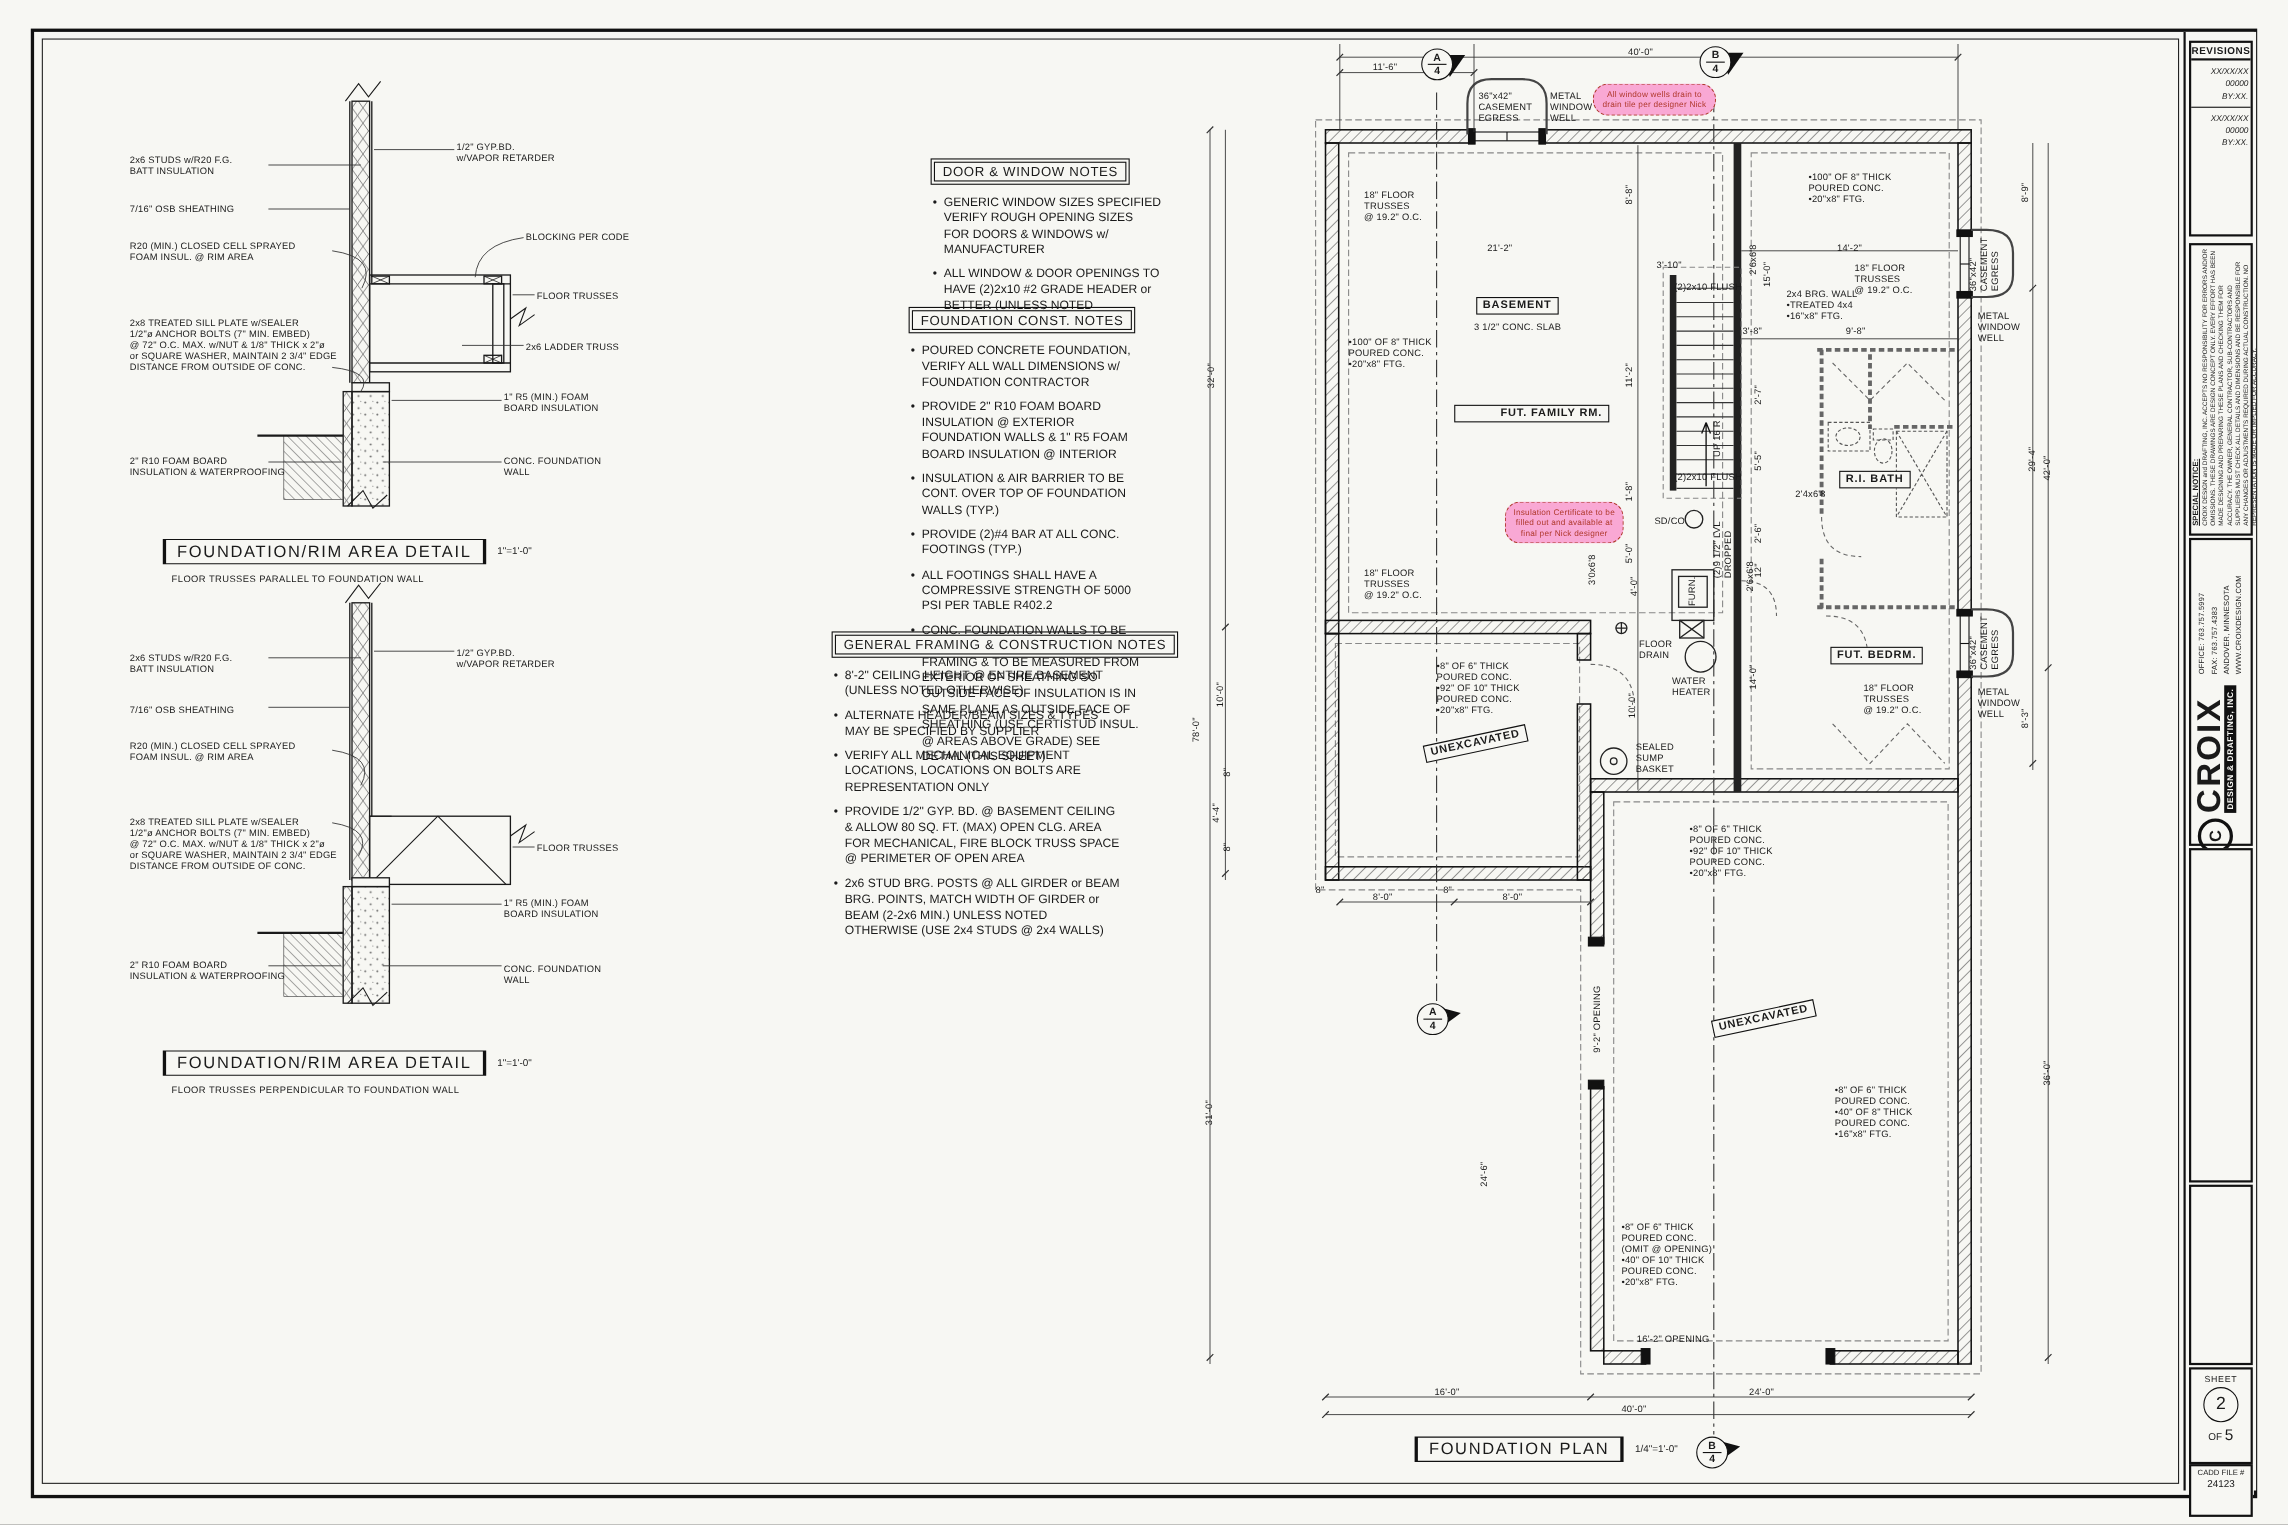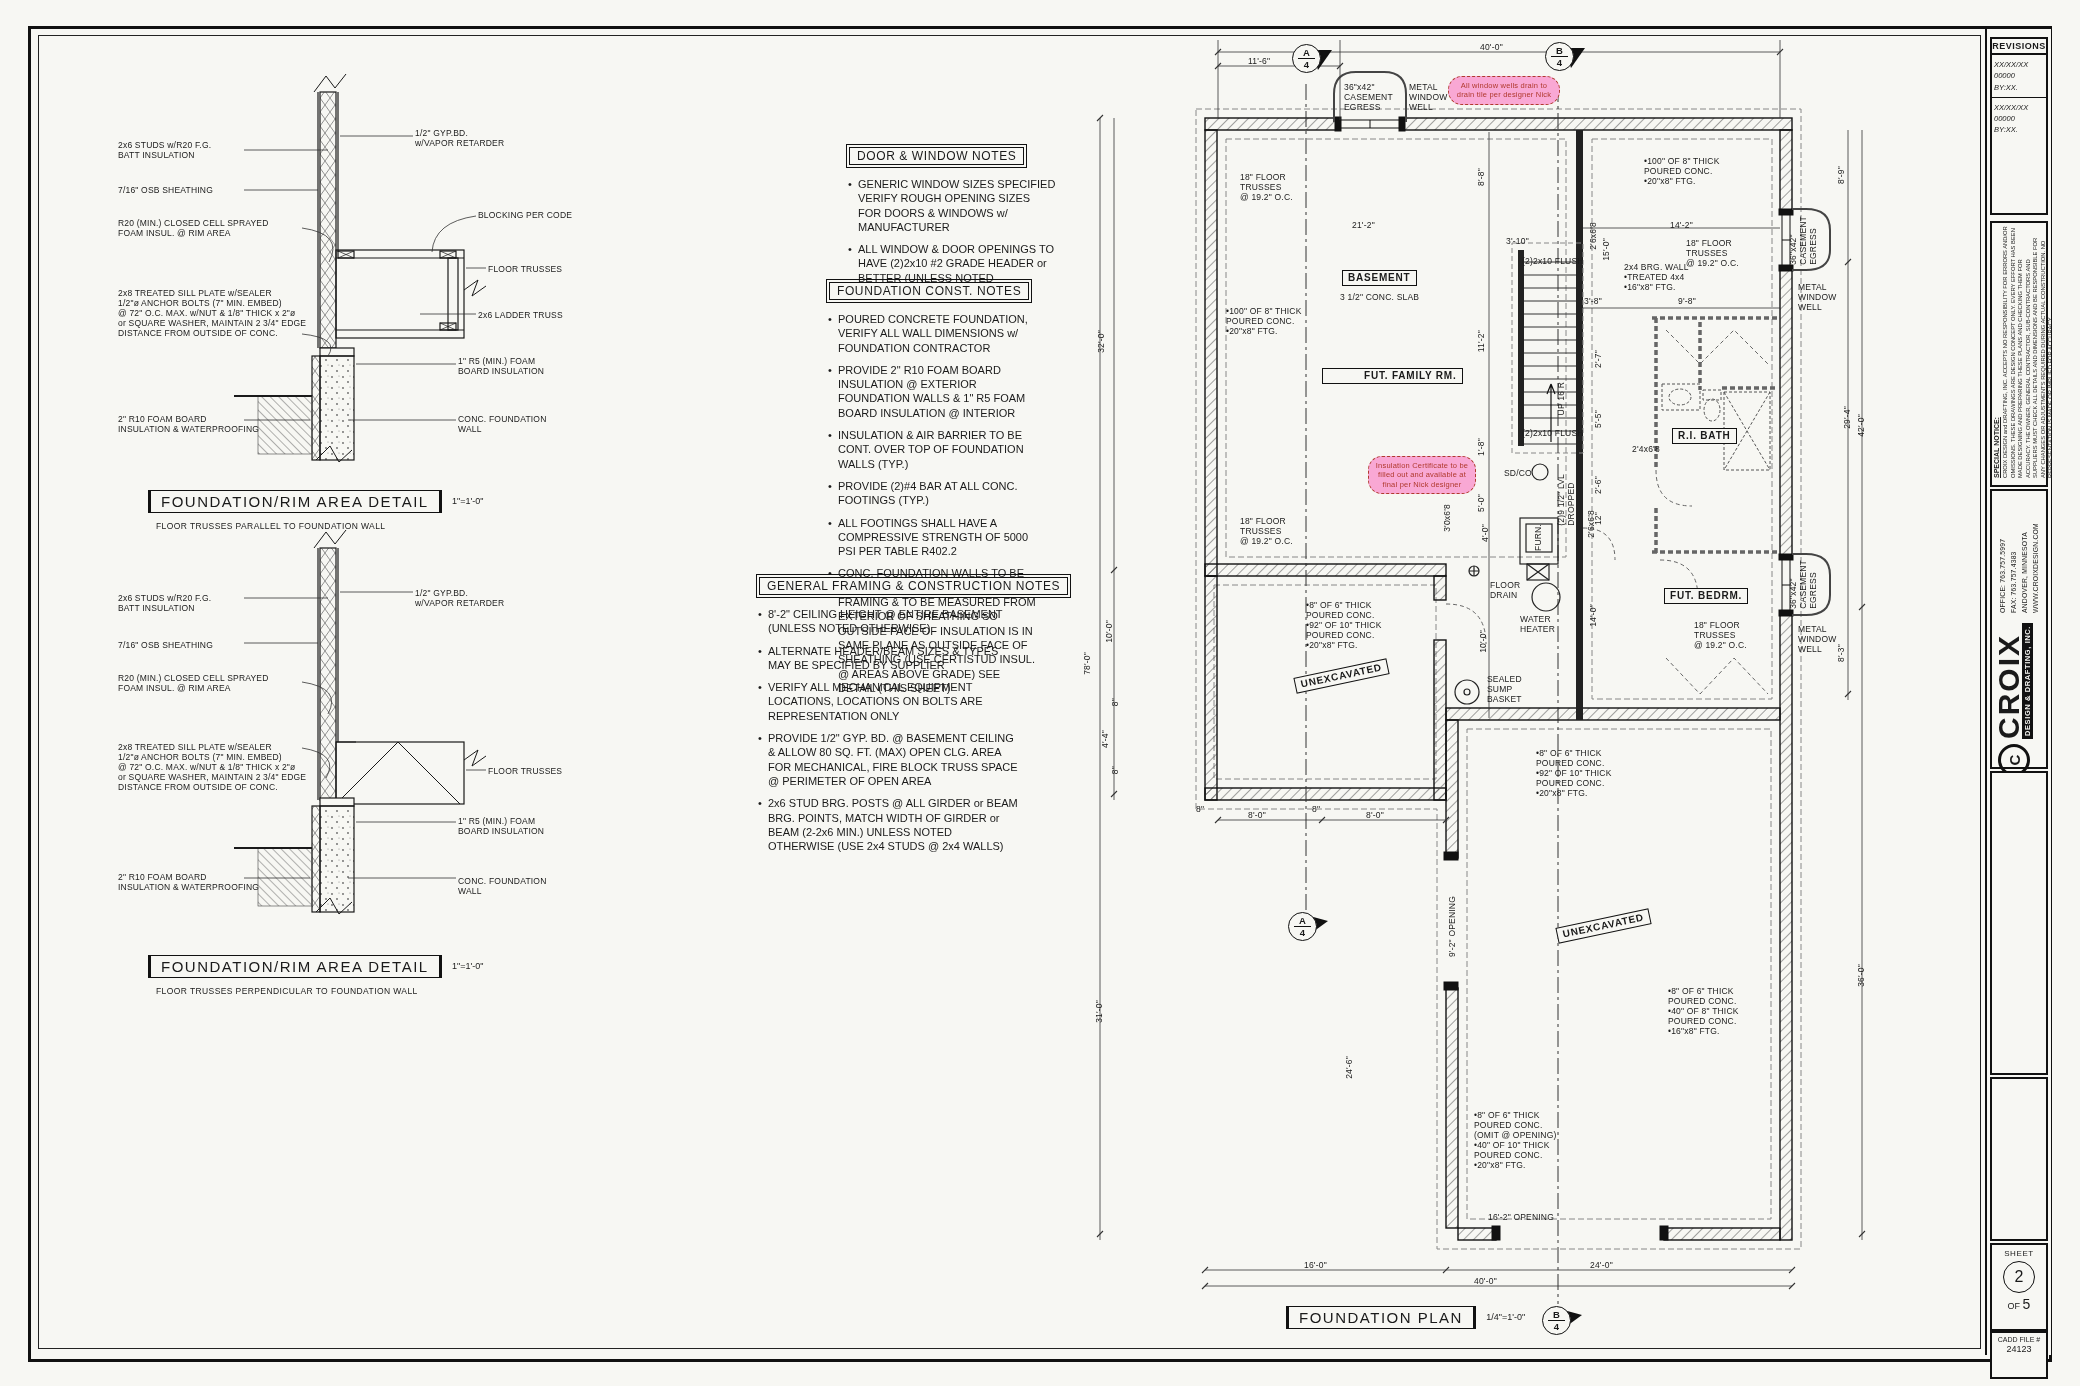--- a/index.html
+++ b/index.html
@@ -29,21 +29,21 @@
   .mk-circ{position:absolute;width:27px;height:27px;border:1.6px solid #111;border-radius:50%;background:#f7f7f3;
            display:flex;flex-direction:column;align-items:center;justify-content:center;z-index:2;}
   .mk-l{font-size:9.5px;font-weight:bold;line-height:1;border-bottom:1.2px solid #111;padding:0 5px 1px;}
   .mk-n{font-size:9.5px;font-weight:bold;line-height:1;padding-top:1px;}
   .tri-down{position:absolute;left:20px;top:6px;width:0;height:0;border-top:20px solid #111;border-left:6px solid transparent;border-right:14px solid transparent;z-index:1;}
   .tri-right{position:absolute;left:18px;top:3px;width:0;height:0;border-left:22px solid #111;border-top:6px solid transparent;border-bottom:16px solid transparent;z-index:1;}
   
   .tb{position:absolute;left:1985px;top:29px;width:64px;height:1326px;border-left:2.5px solid #111;background:#f7f7f3;}
   .tb-sec{position:absolute;left:3px;right:3px;border:2px solid #111;background:#f7f7f3;}
   .rev-head{font-size:9px;font-weight:bold;text-align:center;border-bottom:2px solid #111;padding:2px 0;letter-spacing:.5px;}
-  .rev-entry{border-bottom:1.6px solid #111;padding:4px 2px;text-align:left;}
+  .rev-entry{border-bottom:1.6px solid #111;padding:4px 2px;text-align:right;}
   .rev-entry:last-child{border-bottom:none;}
   .rev-entry div{font-size:7.5px;font-style:italic;line-height:1.5;}
   .rot{position:absolute;transform:rotate(-90deg);transform-origin:center center;}
   .sn-title{font-size:7px;font-weight:bold;text-decoration:underline;margin-bottom:2px;}
   .sn-body{font-size:5.8px;line-height:1.3;text-align:left;}
   .contact div{font-size:6.8px;line-height:1.6;letter-spacing:.2px;}
   .logo{display:flex;align-items:center;gap:5px;}
   .logo-c{width:26px;height:26px;border:3.5px solid #111;border-radius:50%;display:flex;align-items:center;justify-content:center;font-size:15px;font-weight:bold;}
   .logo-main{display:flex;flex-direction:column;}
   .logo-name{font-size:30px;font-weight:bold;letter-spacing:2px;line-height:.9;}

